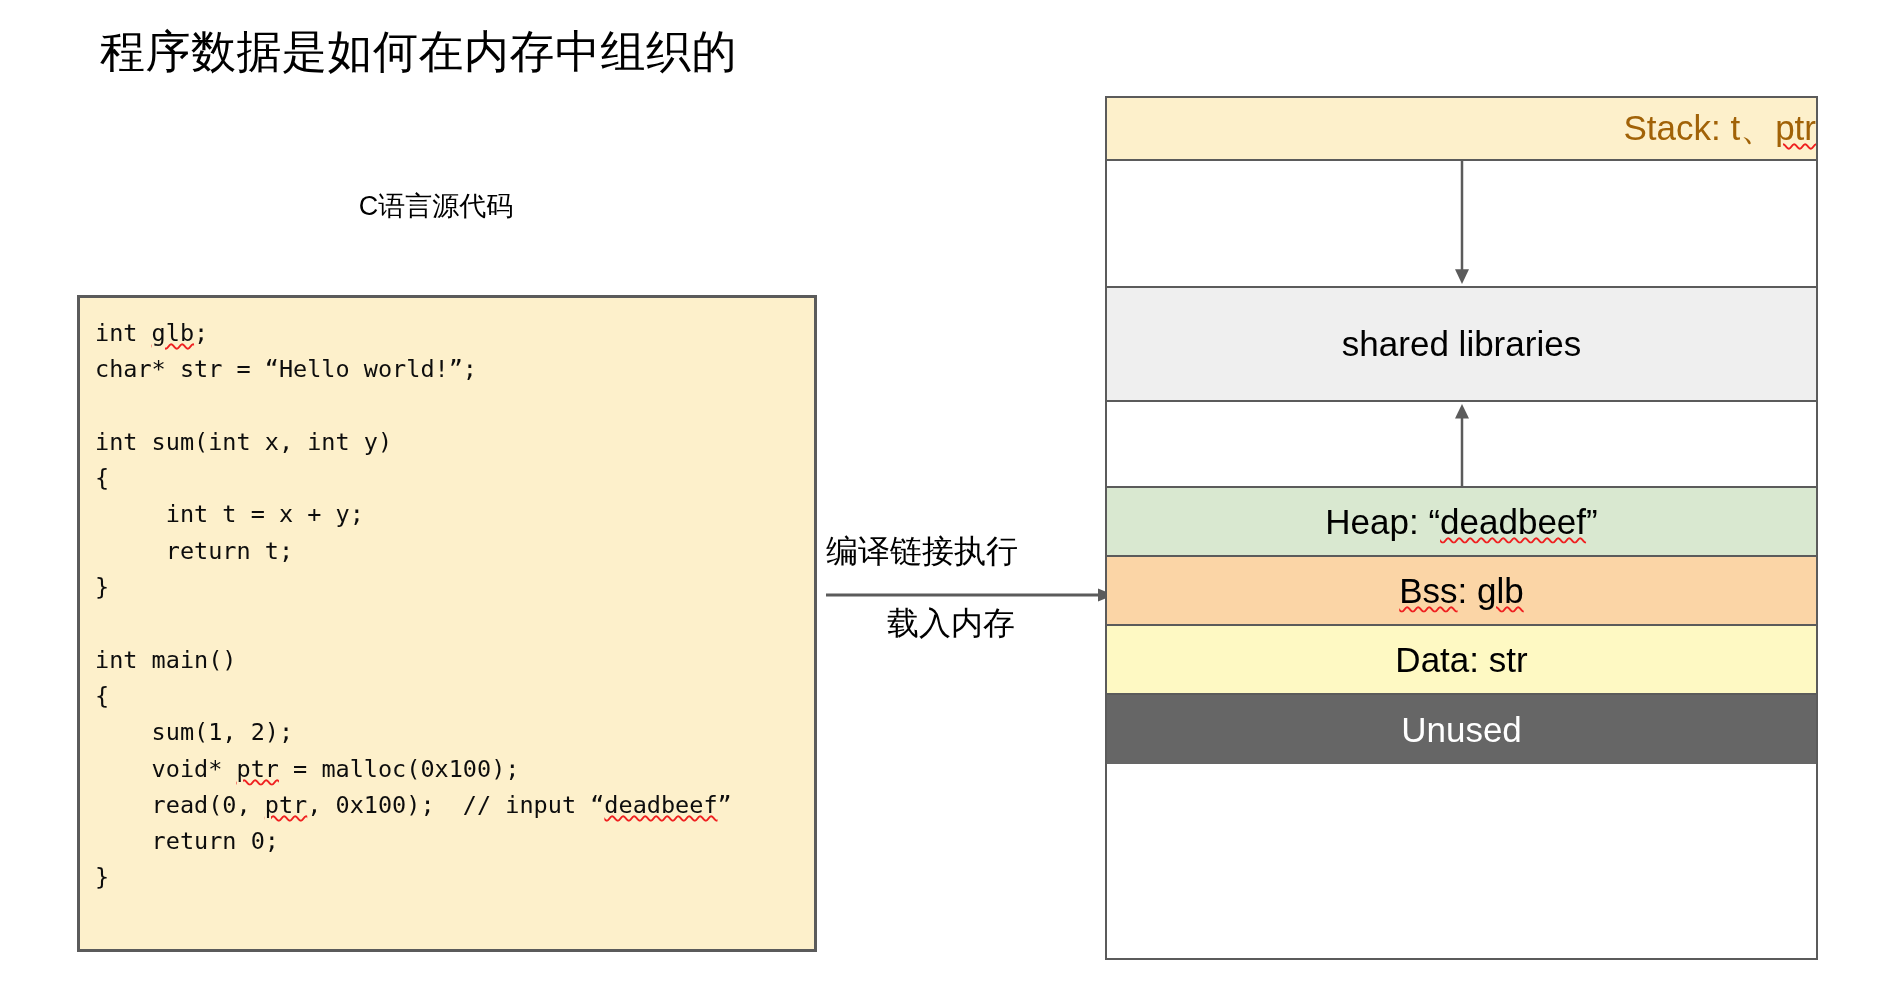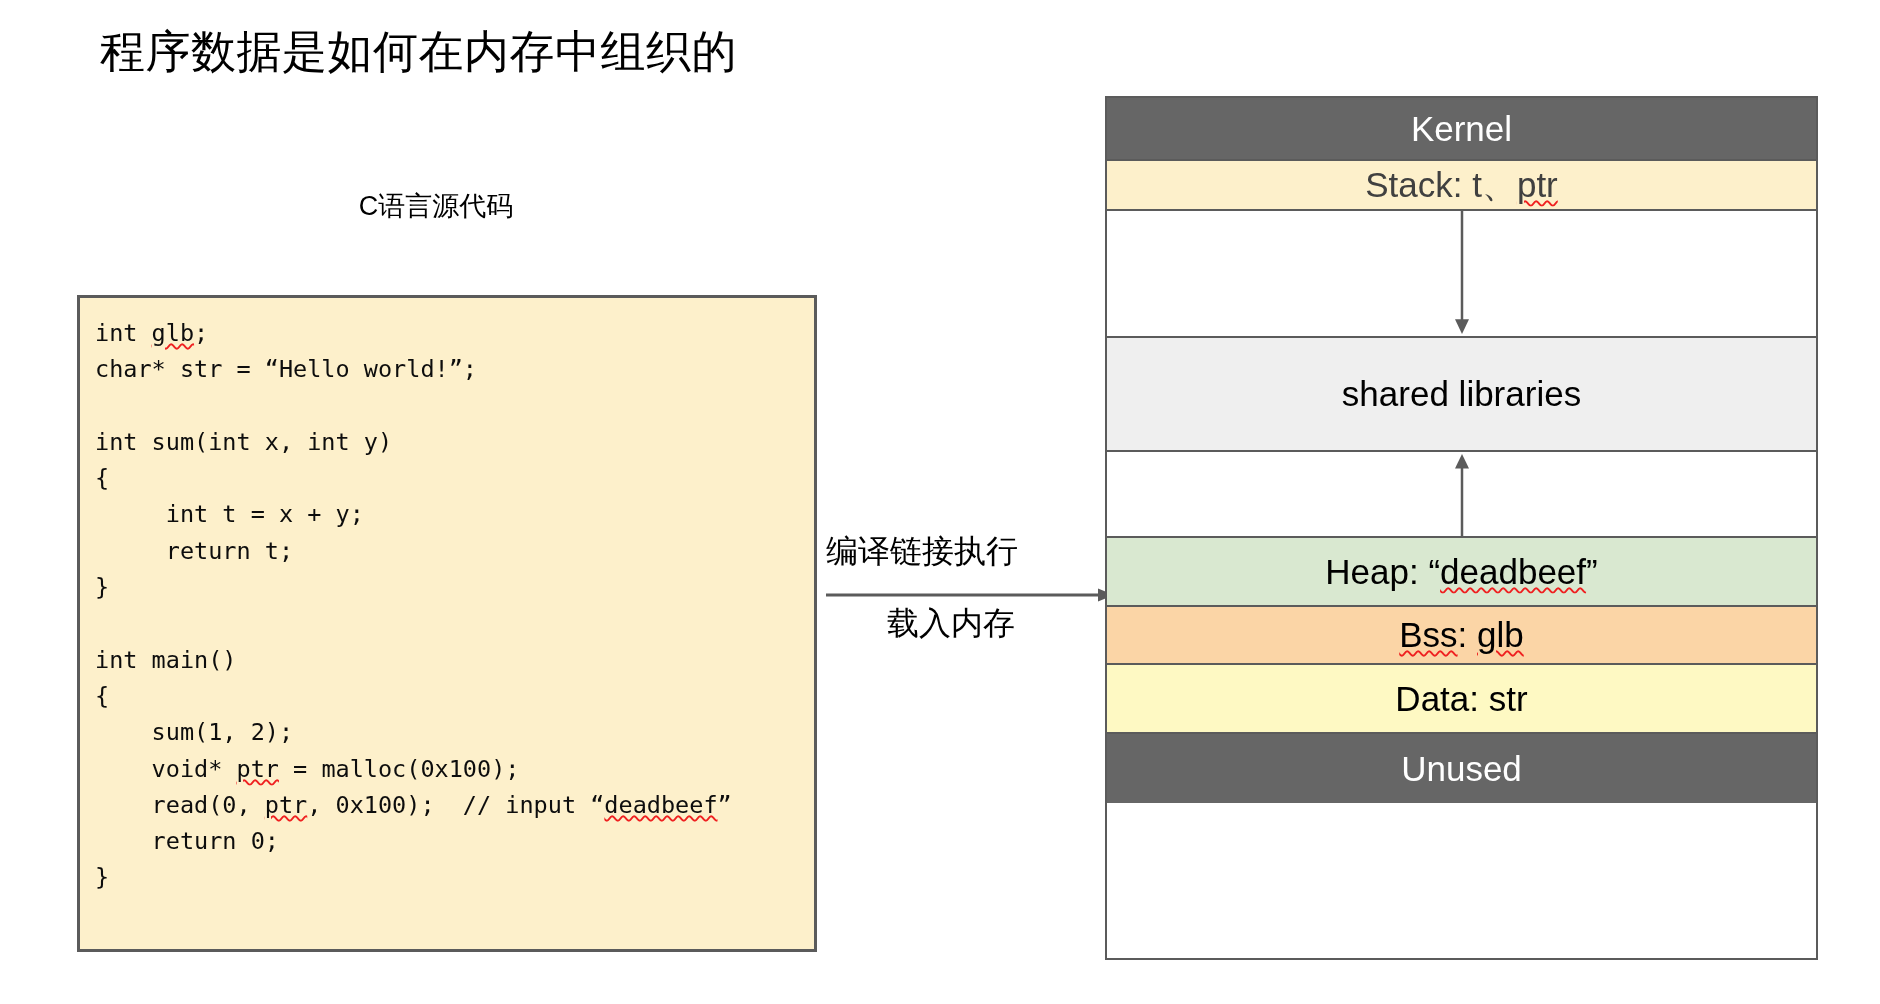--- a/index.html
+++ b/index.html
@@ -179,24 +179,21 @@
 <div id="transition">
   <div id="transition-label-top">编译链接执行</div>
   <svg id="transition-arrow" viewBox="0 0 290 16" preserveAspectRatio="none">
     <line x1="0" y1="8" x2="272" y2="8" stroke="#5B5B5B" stroke-width="3"></line>
     <polygon points="272,1.5 288,8 272,14.5" fill="#5B5B5B"></polygon>
   </svg>
   <div id="transition-label-bottom">载入内存</div>
 </div>
 
 <div id="memory-diagram" style="border-color: rgb(91, 91, 91);">
-    <div class="mem-row" style="height: 63px; background: rgb(102, 102, 102); color: rgb(255, 255, 255); border-bottom-color: rgb(91, 91, 91);">
-      <span class="label">Kernel</span>
-    </div>
-    <div class="mem-row" style="height: 50px; background: rgb(253, 240, 203); color: #404040; border-bottom-color: rgb(91, 91, 91);">
+    <div class="mem-row" style="height: 63px; background: rgb(253, 240, 203); color: #a16207; border-bottom-color: rgb(91, 91, 91); justify-content: flex-end;">
       <span class="label">Stack: t、<span class="sq-light">ptr</span></span>
     </div>
     <div class="mem-row" style="height: 127px; background: rgb(255, 255, 255); color: rgb(0, 0, 0); border-bottom-color: rgb(91, 91, 91);">
       <svg class="arrow-down" viewBox="0 0 22 127" preserveAspectRatio="none">
         <line x1="11" y1="0" x2="11" y2="111" stroke="#5B5B5B" stroke-width="2.5"></line>
         <polygon points="4,110 18,110 11,125" fill="#5B5B5B"></polygon>
       </svg>
       <span class="label"></span>
     </div>
     <div class="mem-row" style="height: 114px; background: rgb(239, 239, 239); color: rgb(0, 0, 0); border-bottom-color: rgb(91, 91, 91);">
@@ -205,21 +202,21 @@
     <div class="mem-row" style="height: 86px; background: rgb(255, 255, 255); color: rgb(0, 0, 0); border-bottom-color: rgb(91, 91, 91);">
       <svg class="arrow-up" viewBox="0 0 22 86" preserveAspectRatio="none">
         <line x1="11" y1="86" x2="11" y2="16" stroke="#5B5B5B" stroke-width="2.5"></line>
         <polygon points="4,17 18,17 11,2" fill="#5B5B5B"></polygon>
       </svg>
       <span class="label"></span>
     </div>
     <div class="mem-row" style="height: 69px; background: rgb(217, 232, 208); color: rgb(0, 0, 0); border-bottom-color: rgb(91, 91, 91);">
       <span class="label">Heap: “<span class="sq-light">deadbeef</span>”</span>
     </div>
-    <div class="mem-row" style="height: 58px; background: rgb(251, 213, 166); color: rgb(0, 0, 0); border-bottom-color: rgb(91, 91, 91);">
+    <div class="mem-row" style="height: 69px; background: rgb(251, 213, 166); color: rgb(0, 0, 0); border-bottom-color: rgb(91, 91, 91);">
       <span class="label"><span class="sq-light">Bss</span>: <span class="sq-light">glb</span></span>
     </div>
     <div class="mem-row" style="height: 69px; background: #fef9c3; color: rgb(0, 0, 0); border-bottom-color: rgb(91, 91, 91);">
       <span class="label">Data: str</span>
     </div>
     <div class="mem-row" style="height: 69px; background: rgb(102, 102, 102); color: rgb(255, 255, 255); border-bottom-color: rgb(91, 91, 91);">
       <span class="label">Unused</span>
     </div>
   </div>
 

